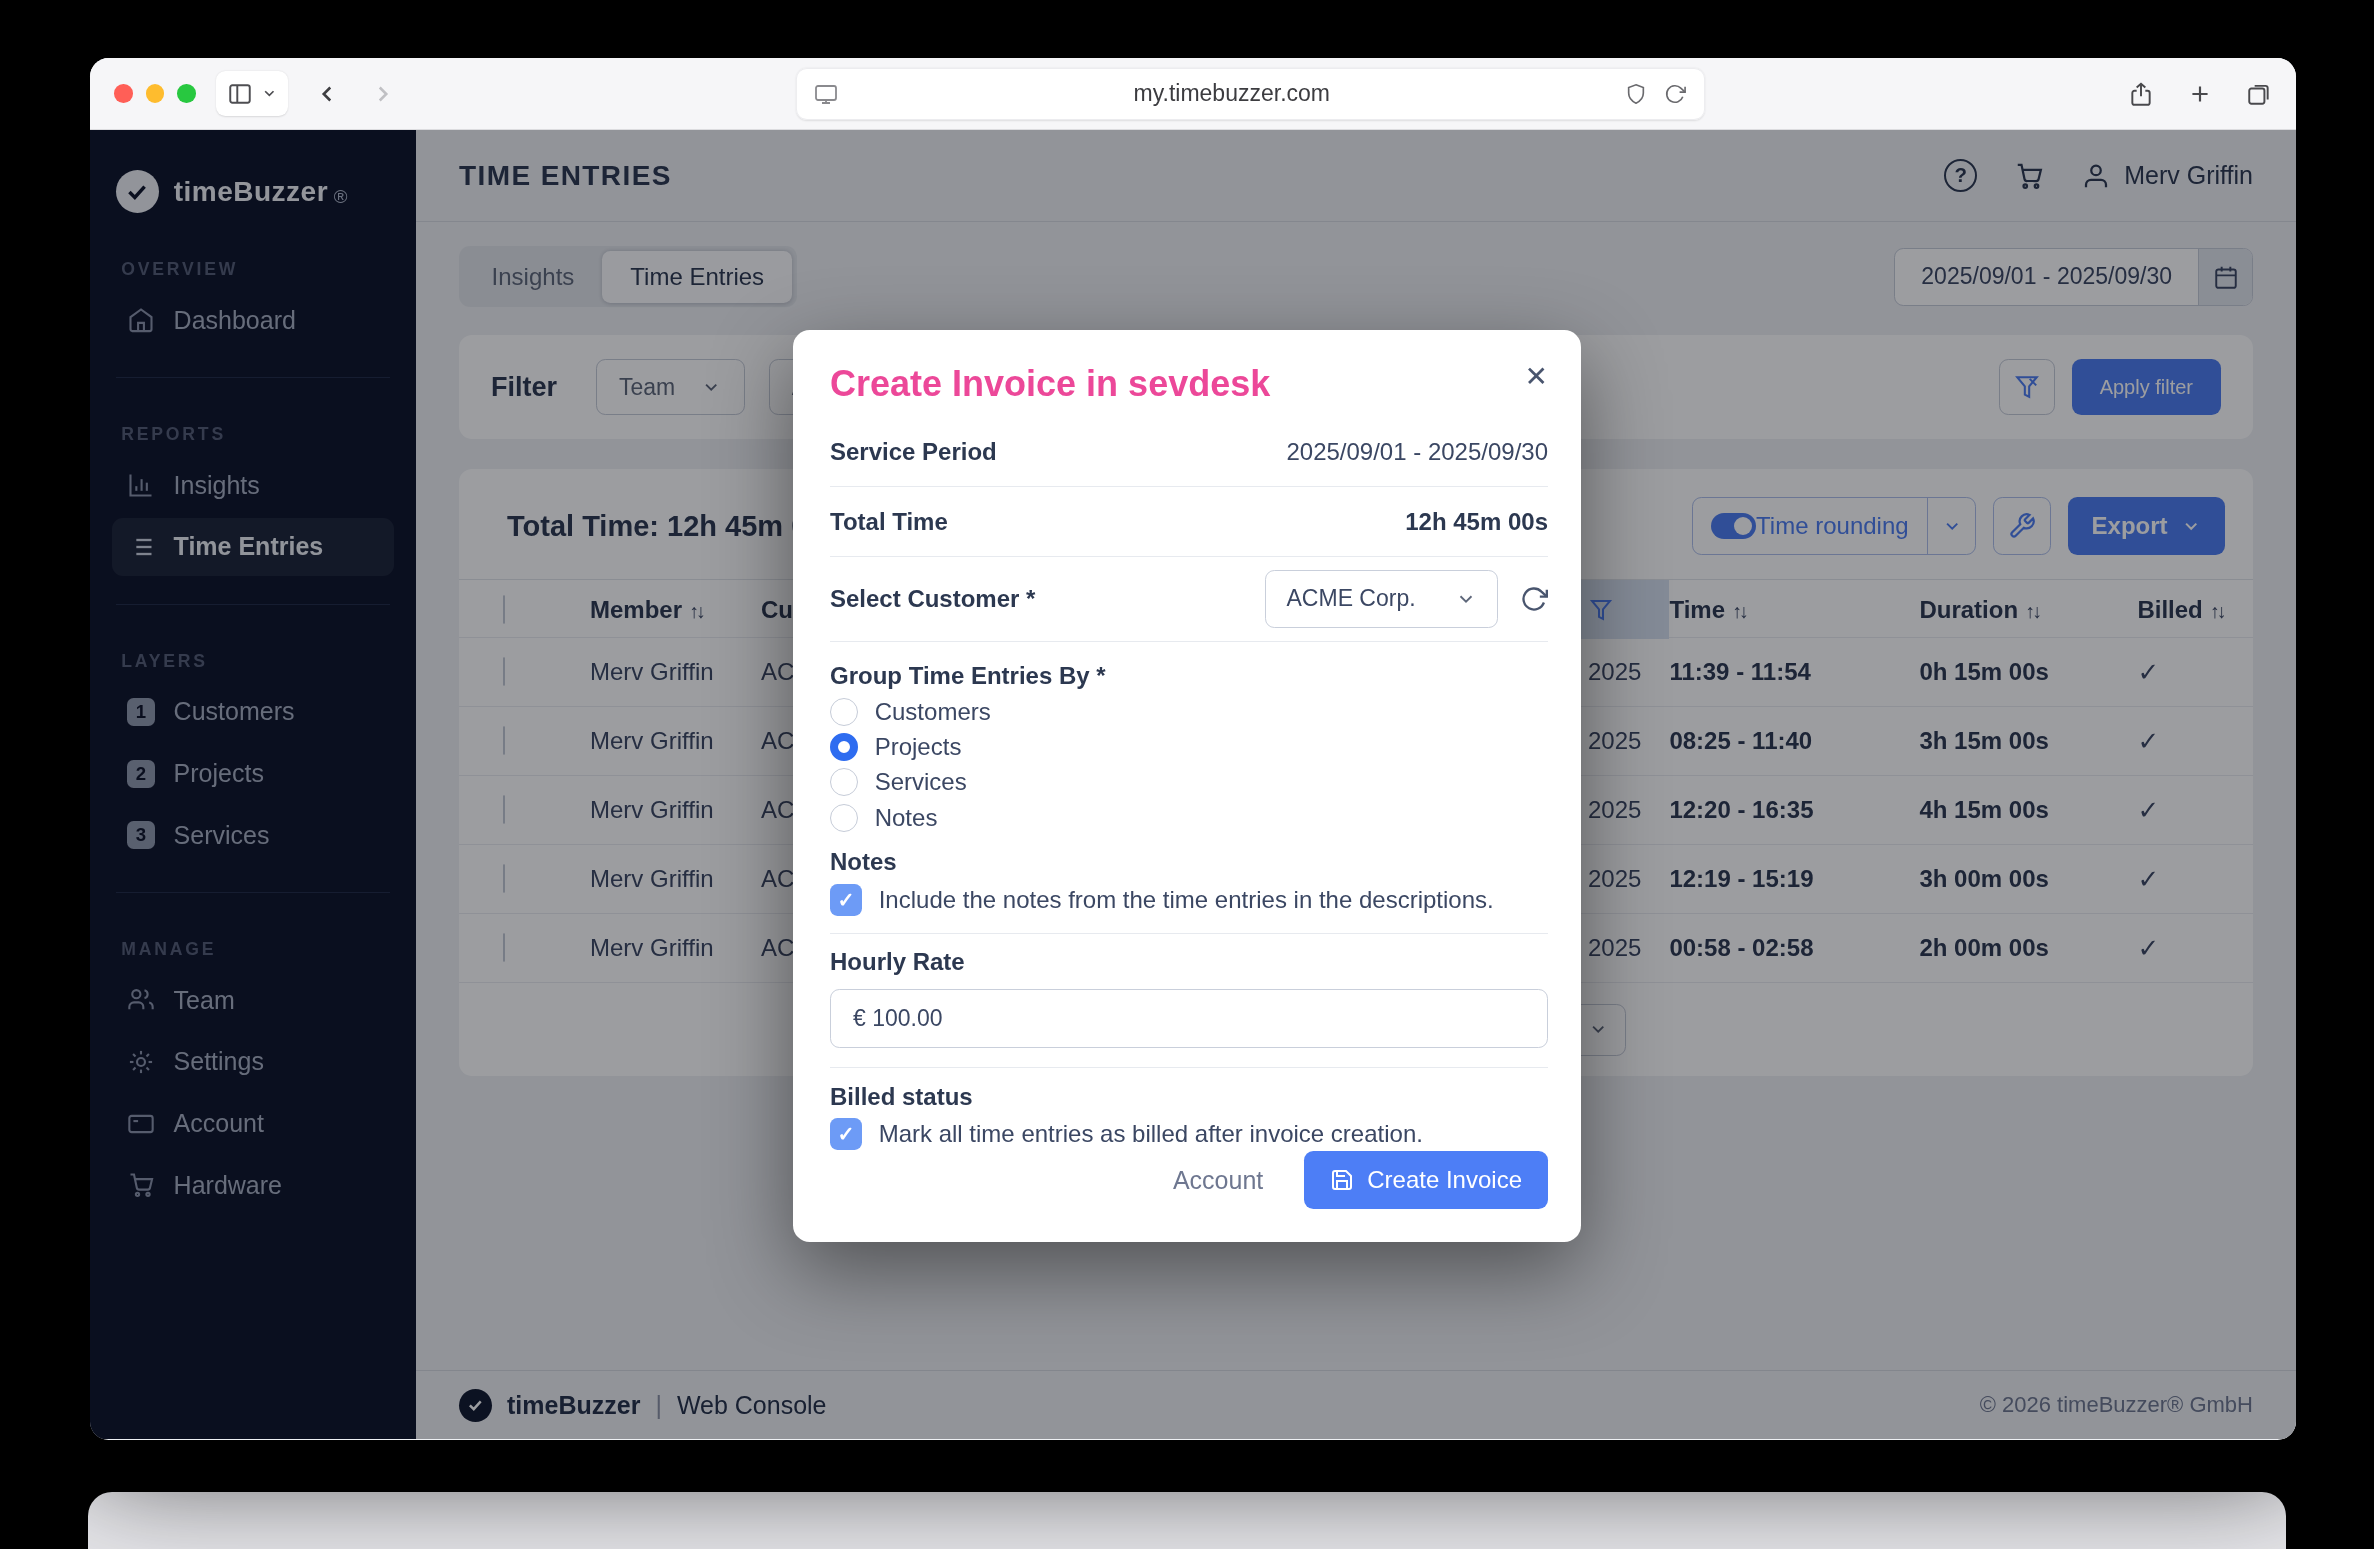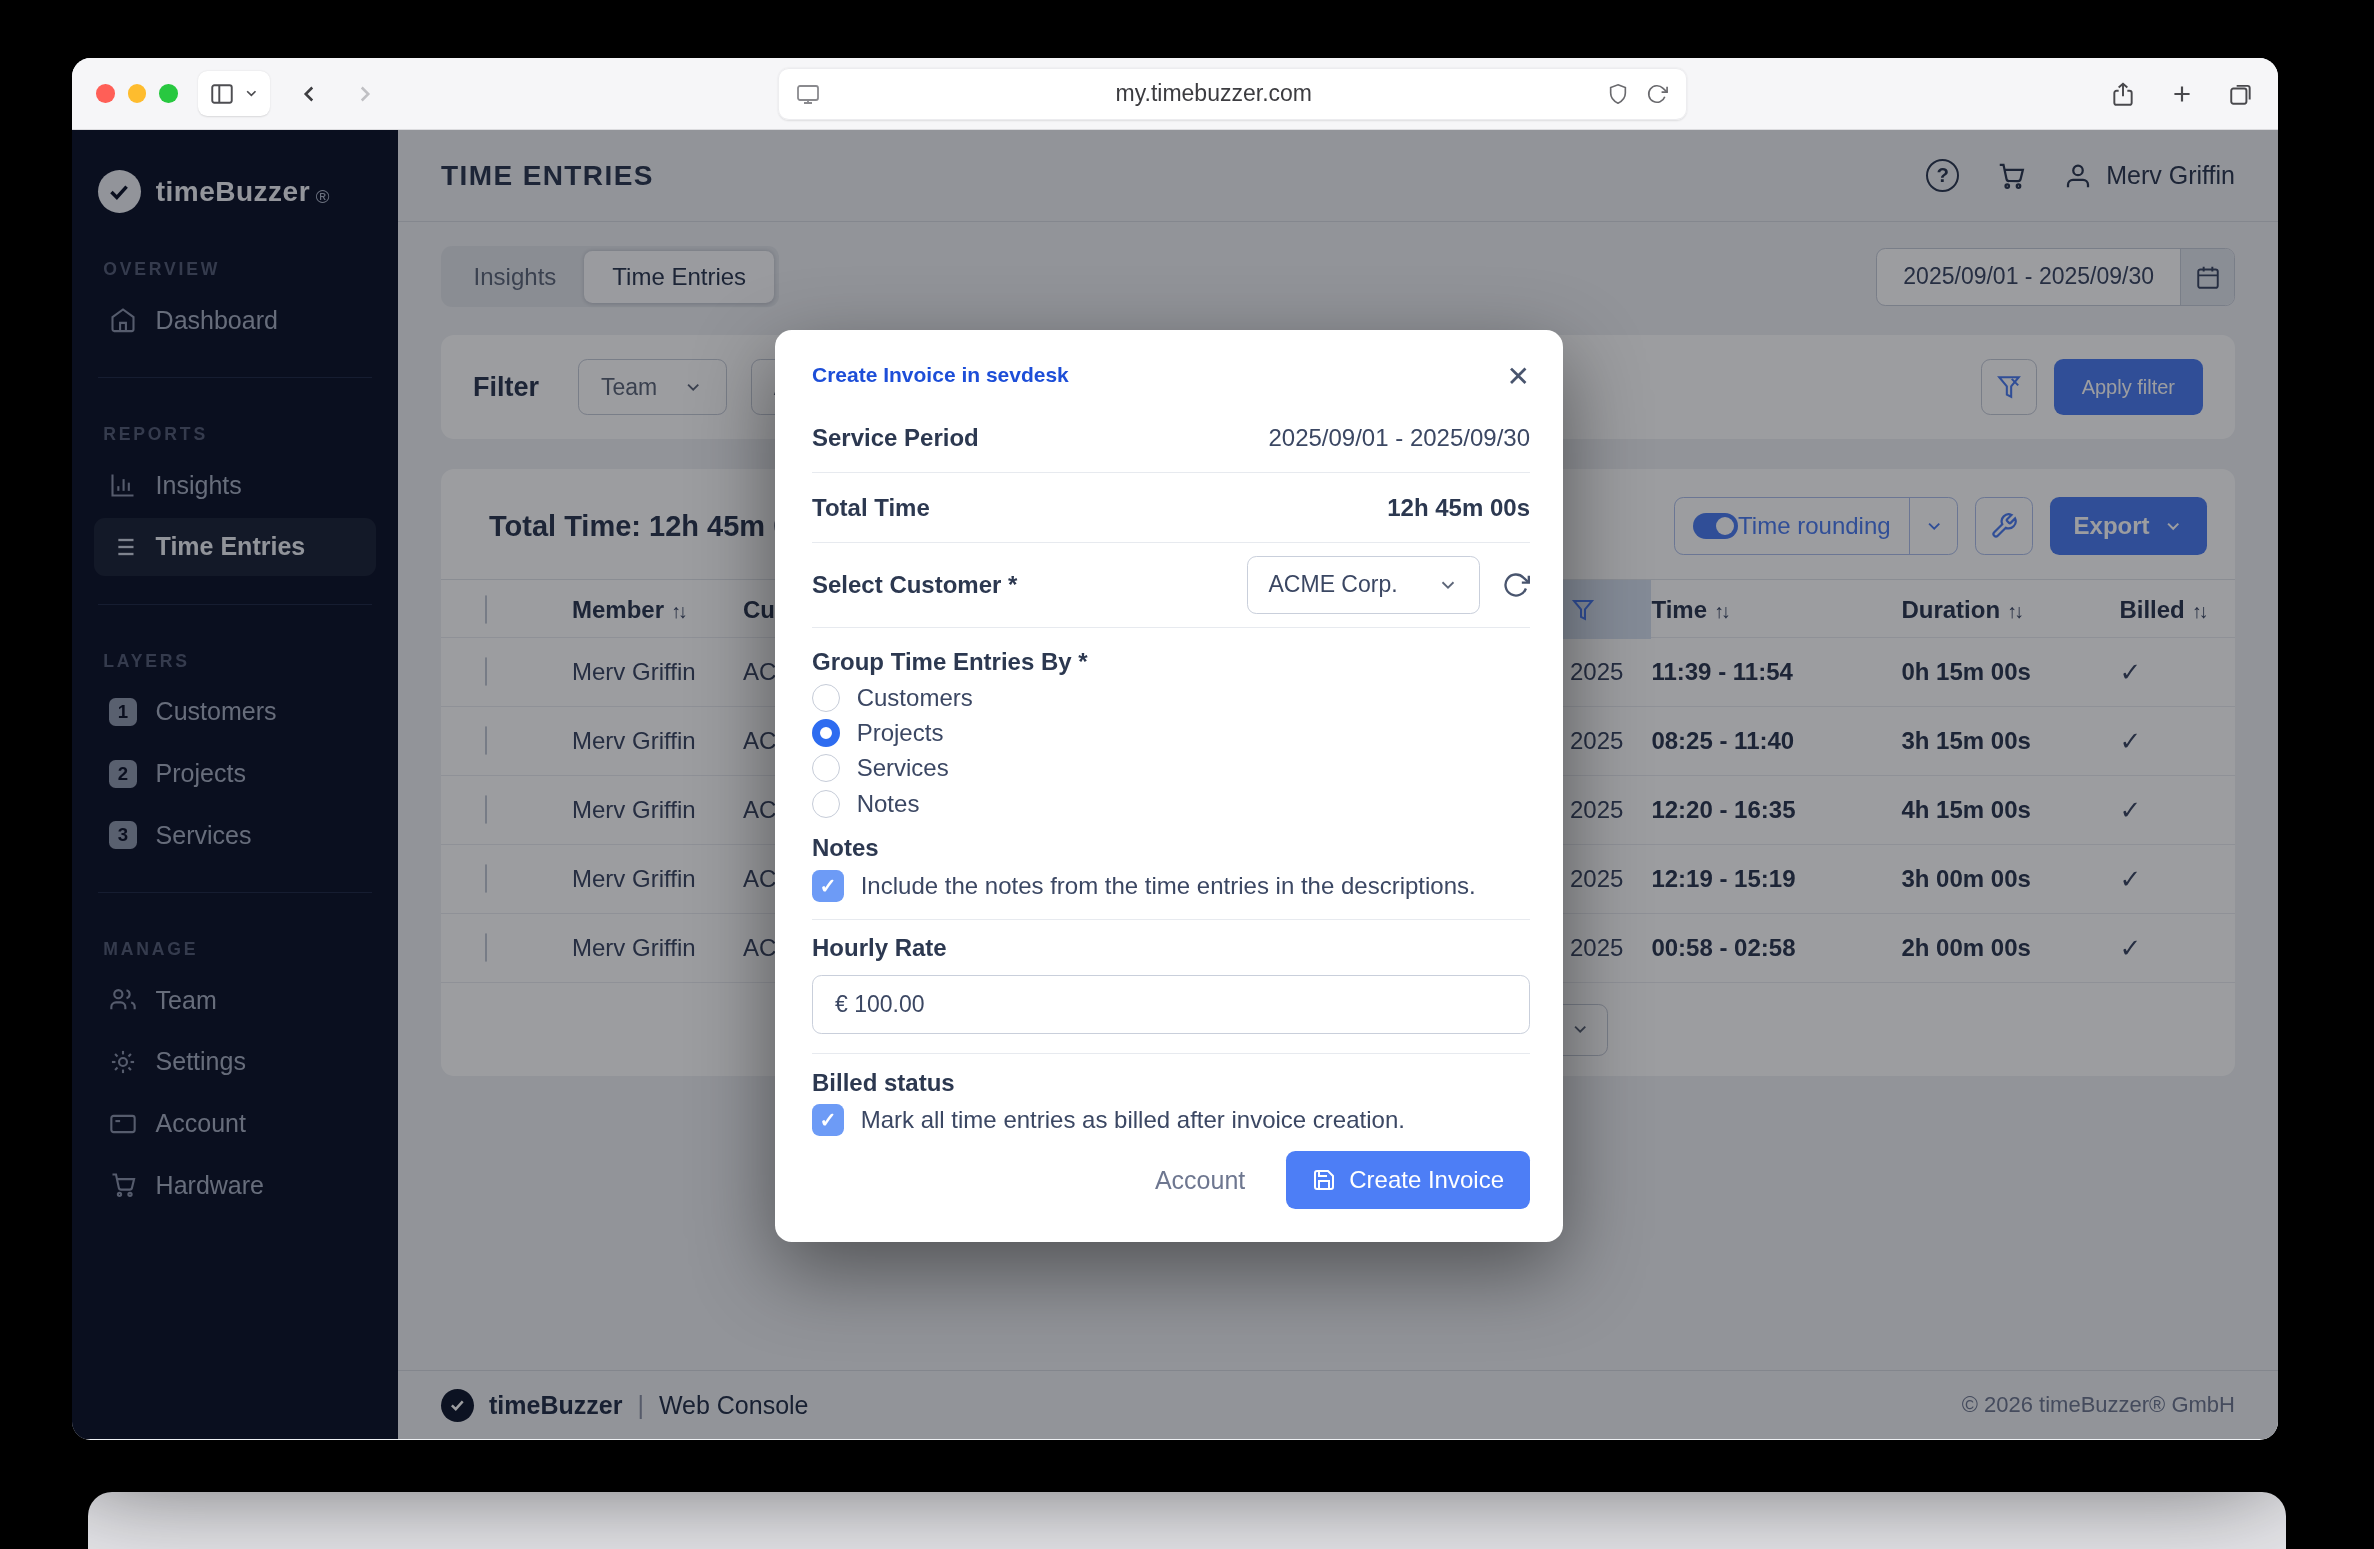--- a/index.html
+++ b/index.html
@@ -5,21 +5,21 @@
   * { margin:0; padding:0; box-sizing:border-box; }
   html,body { width:2375px; height:1550px; }
   body { background:#000; font-family:"Liberation Sans", sans-serif; position:relative; overflow:hidden; }
   svg { display:block; }
 
   
   .back-window { position:absolute; left:88px; top:1492px; width:2198px; height:58px;
     background:#e6e6ea; border-radius:24px 24px 0 0; }
 
   
-  .window { position:absolute; left:72px; top:58px; width:2206px; height:1382px;
+  .window { position:absolute; left:90px; top:58px; width:2206px; height:1382px;
     background:#eef0f3; border-radius:18.6px; overflow:hidden; box-shadow:0 37px 111px rgba(0,0,0,.65); }
 
   
   .toolbar { height:72px; background:#f6f6f8; border-bottom:0.9px solid #dcdcdf;
     display:flex; align-items:center; padding:0 24px; position:relative; z-index:6; }
   .tl-group { display:flex; gap:13px; margin-right:20.4px; }
   .tl { width:18.6px; height:18.6px; border-radius:50%; }
   .tb-btn { display:flex; align-items:center; gap:7.4px; background:#fff; height:45px;
     border-radius:9.3px; padding:0 11px; color:#4e4e52; box-shadow:0 0.9px 1.9px rgba(0,0,0,.12); }
   .nav-arrows { display:flex; gap:30px; margin-left:26px; align-items:center; }
@@ -132,21 +132,21 @@
   .f-sep { color:#8b92a5; }
   .f-right { margin-left:auto; font-size:22px; color:#6e7790; }
 
   
   .overlay { position:absolute; left:0; top:73px; right:0; bottom:0;
     background:rgba(8,10,18,.40); z-index:5; }
   .modal { position:absolute; left:703px; top:274px; width:788px; height:912px; background:#fff;
     border-radius:16.7px; z-index:10; padding:33px 33px 33px 37px; box-shadow:0 28px 83px rgba(0,0,0,.45);
     display:flex; flex-direction:column; font-size:24px; color:#3b4763; }
   .m-title-row { display:flex; align-items:flex-start; }
-  .m-title { font-size:21px; font-weight:600; color:#1d4ed8; }
+  .m-title { font-size:36px; font-weight:600; color:#ec4899; }
   .m-close { margin-left:auto; font-size:28px; color:#49556e; line-height:1; cursor:default; }
   .m-kv { display:flex; align-items:center; }
   .m-kv .k { font-weight:700; color:#2c3850; }
   .m-kv .v { margin-left:auto; }
   .m-kv .v.bold { font-weight:700; color:#2c3850; }
   .m-div { height:0.9px; background:#e7eaef; }
   .m-select-row { display:flex; align-items:center; margin-top:13px; }
   .m-select-right { margin-left:auto; display:flex; align-items:center; gap:22px; color:#49556e; }
   .m-select { height:58px; border:0.9px solid #c9cfdb; border-radius:9.3px; padding:0 20.4px;
     display:flex; align-items:center; gap:39px; font-size:23px; color:#3b4763; background:#fff; }

